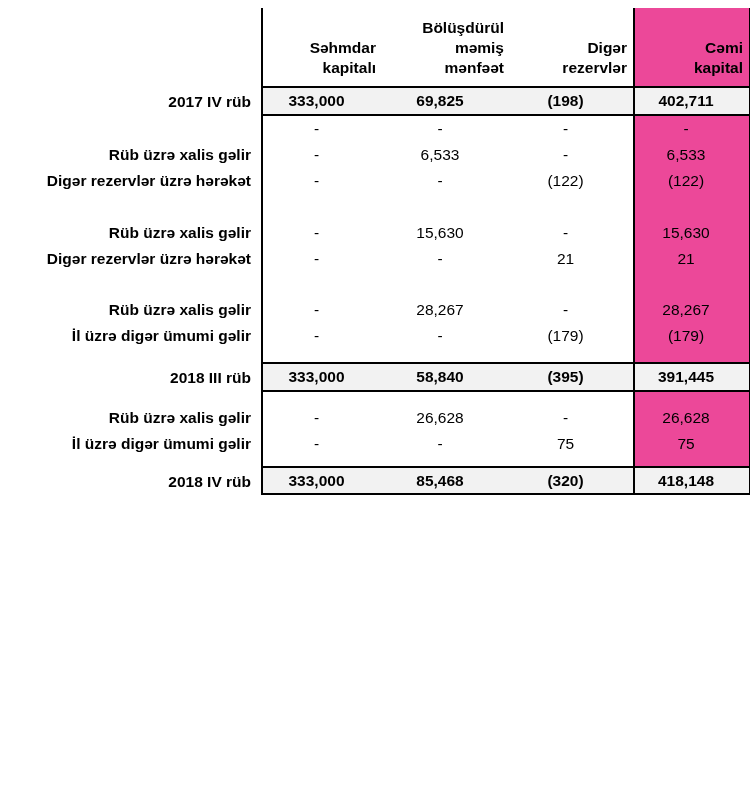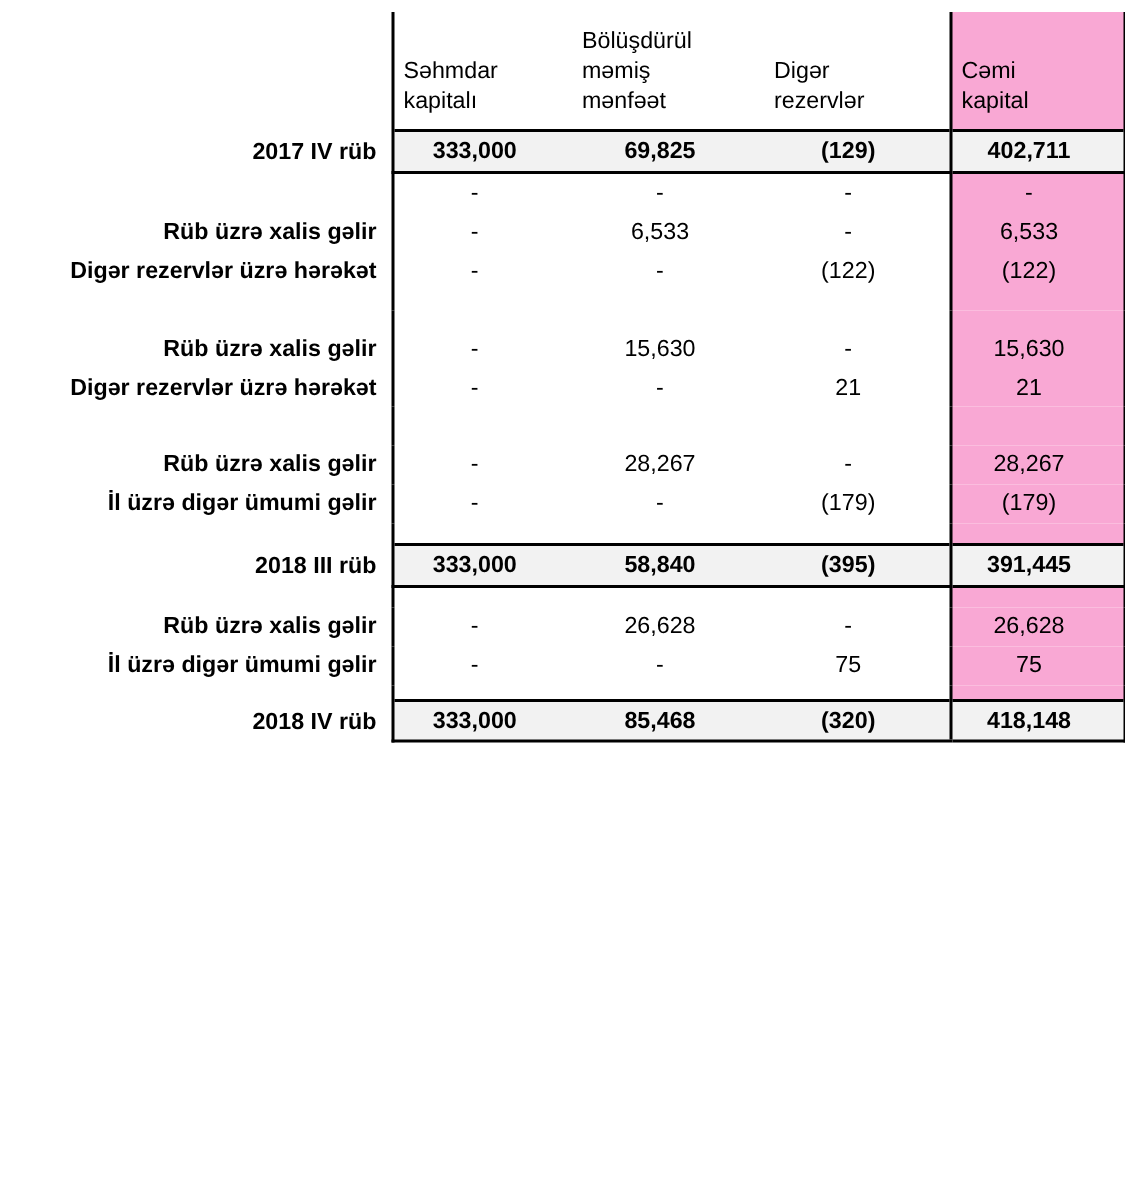--- a/index.html
+++ b/index.html
@@ -44,35 +44,35 @@
     white-space: nowrap;
     font-weight: bold;
   }
   .num {
     text-align: center;
     padding-right: 12px;
     white-space: nowrap;
   }
   
   .hdr-row th {
-    font-weight: normal;
-    text-align: left;
+    font-weight: bold;
+    text-align: right;
     vertical-align: bottom;
     padding: 10px 6px 8px 6px;
     font-size: 15.5px;
     line-height: 1.3;
   }
   .hdr-row th.blank { border: none; }
 
   
   .vline-left  { border-left: 2px solid #000; }
   .vline-right { border-right: 2px solid #000; }
 
   .total-col {
-    background: #f9a8d4;
+    background: #ec4899;
     border-left: 2px solid #000;
   }
 
   
   tr.subtotal td {
     font-weight: bold;
     background: #f2f2f2;
     border-top: 2px solid #000;
     border-bottom: 2px solid #000;
     padding-top: 3px;
@@ -121,21 +121,21 @@
           <div>Cəmi</div>
           <div>kapital</div>
         </th>
       </tr>
     </thead>
     <tbody id="tbody">
         <tr class="subtotal">
           <td class="lbl">2017 IV rüb</td>
           <td class="num vline-left">333,000</td>
           <td class="num">69,825</td>
-          <td class="num">(129)</td>
+          <td class="num">(198)</td>
           <td class="num total-col vline-right">402,711</td>
         </tr>
         <tr class="data">
           <td class="lbl"></td>
           <td class="num vline-left">-</td>
           <td class="num">-</td>
           <td class="num">-</td>
           <td class="num total-col vline-right">-</td>
         </tr>
         <tr class="data">

